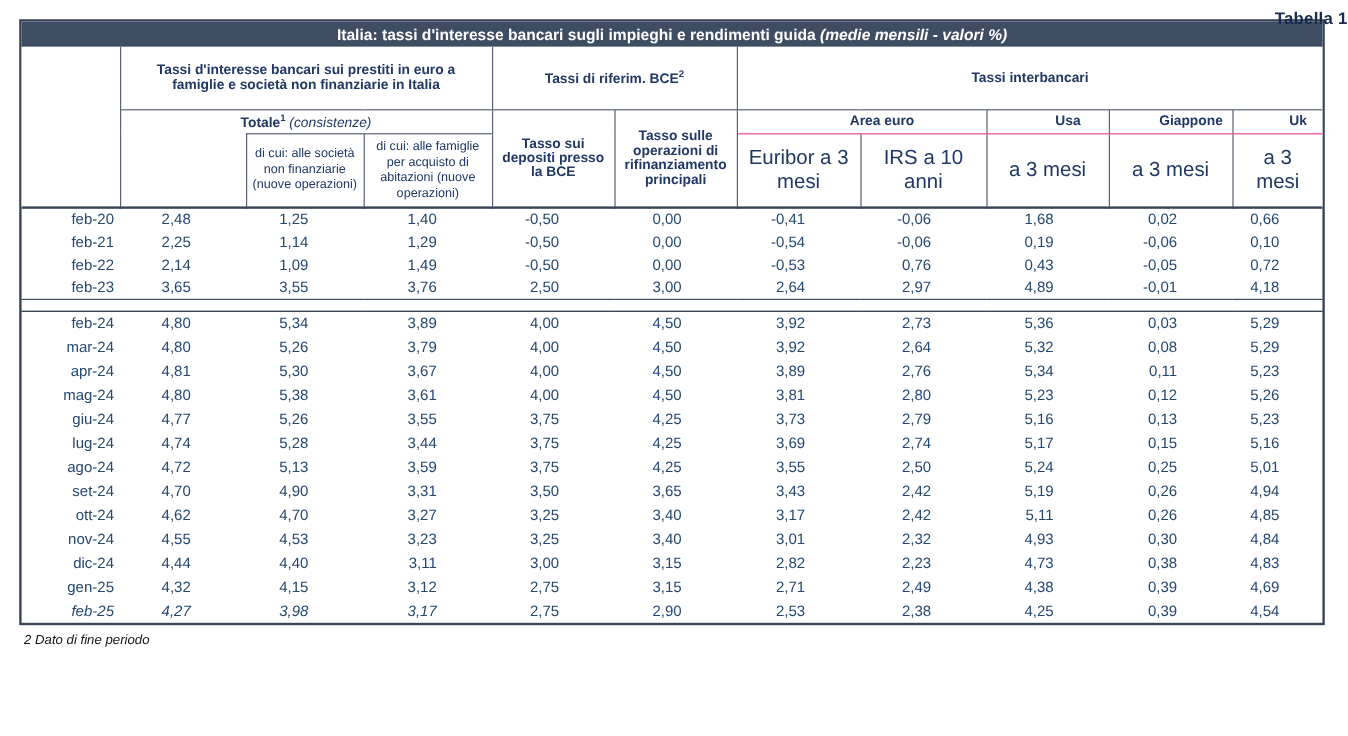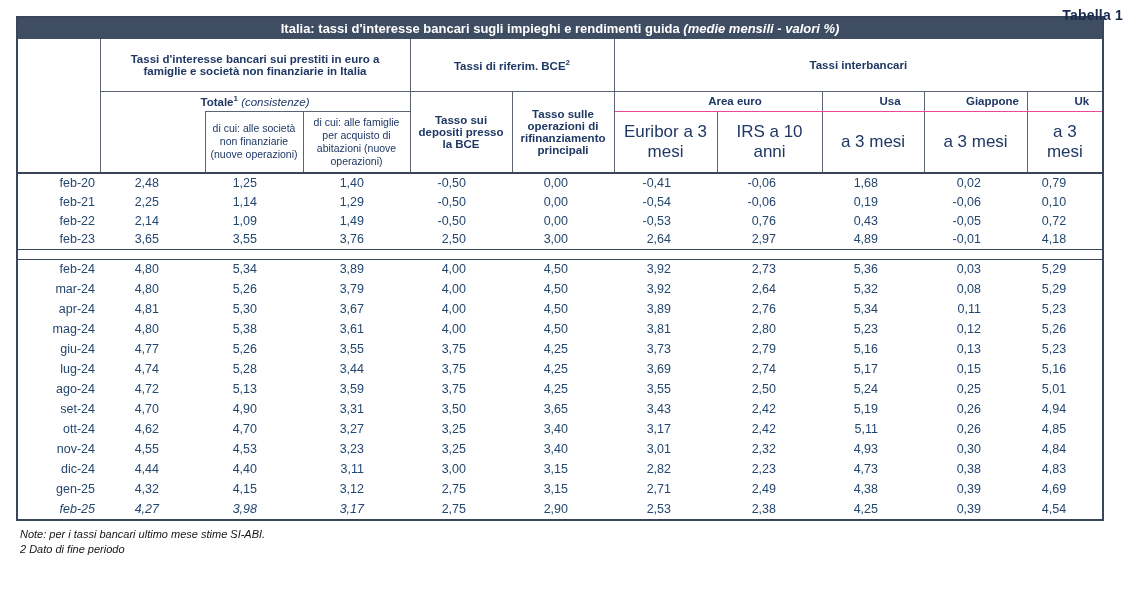--- a/index.html
+++ b/index.html
@@ -123,21 +123,21 @@
           <td class="lbl">feb-20</td>
           <td class="num">2,48</td>
           <td class="num">1,25</td>
           <td class="num">1,40</td>
           <td class="num">-0,50</td>
           <td class="num">0,00</td>
           <td class="num">-0,41</td>
           <td class="num">-0,06</td>
           <td class="num">1,68</td>
           <td class="num">0,02</td>
-          <td class="num uk">0,79</td>
+          <td class="num uk">0,66</td>
         </tr>
         <tr>
           <td class="lbl">feb-21</td>
           <td class="num">2,25</td>
           <td class="num">1,14</td>
           <td class="num">1,29</td>
           <td class="num">-0,50</td>
           <td class="num">0,00</td>
           <td class="num">-0,54</td>
           <td class="num">-0,06</td>
@@ -345,15 +345,14 @@
           <td class="num">2,38</td>
           <td class="num">4,25</td>
           <td class="num">0,39</td>
           <td class="num uk">4,54</td>
         </tr>
       </tbody>
   </table>
 </div>
 
 <div class="notes">
-  <div>Note: per i tassi bancari ultimo mese stime SI-ABI.</div>
   <div>2 Dato di fine periodo</div>
 </div>
 
 </body></html>

